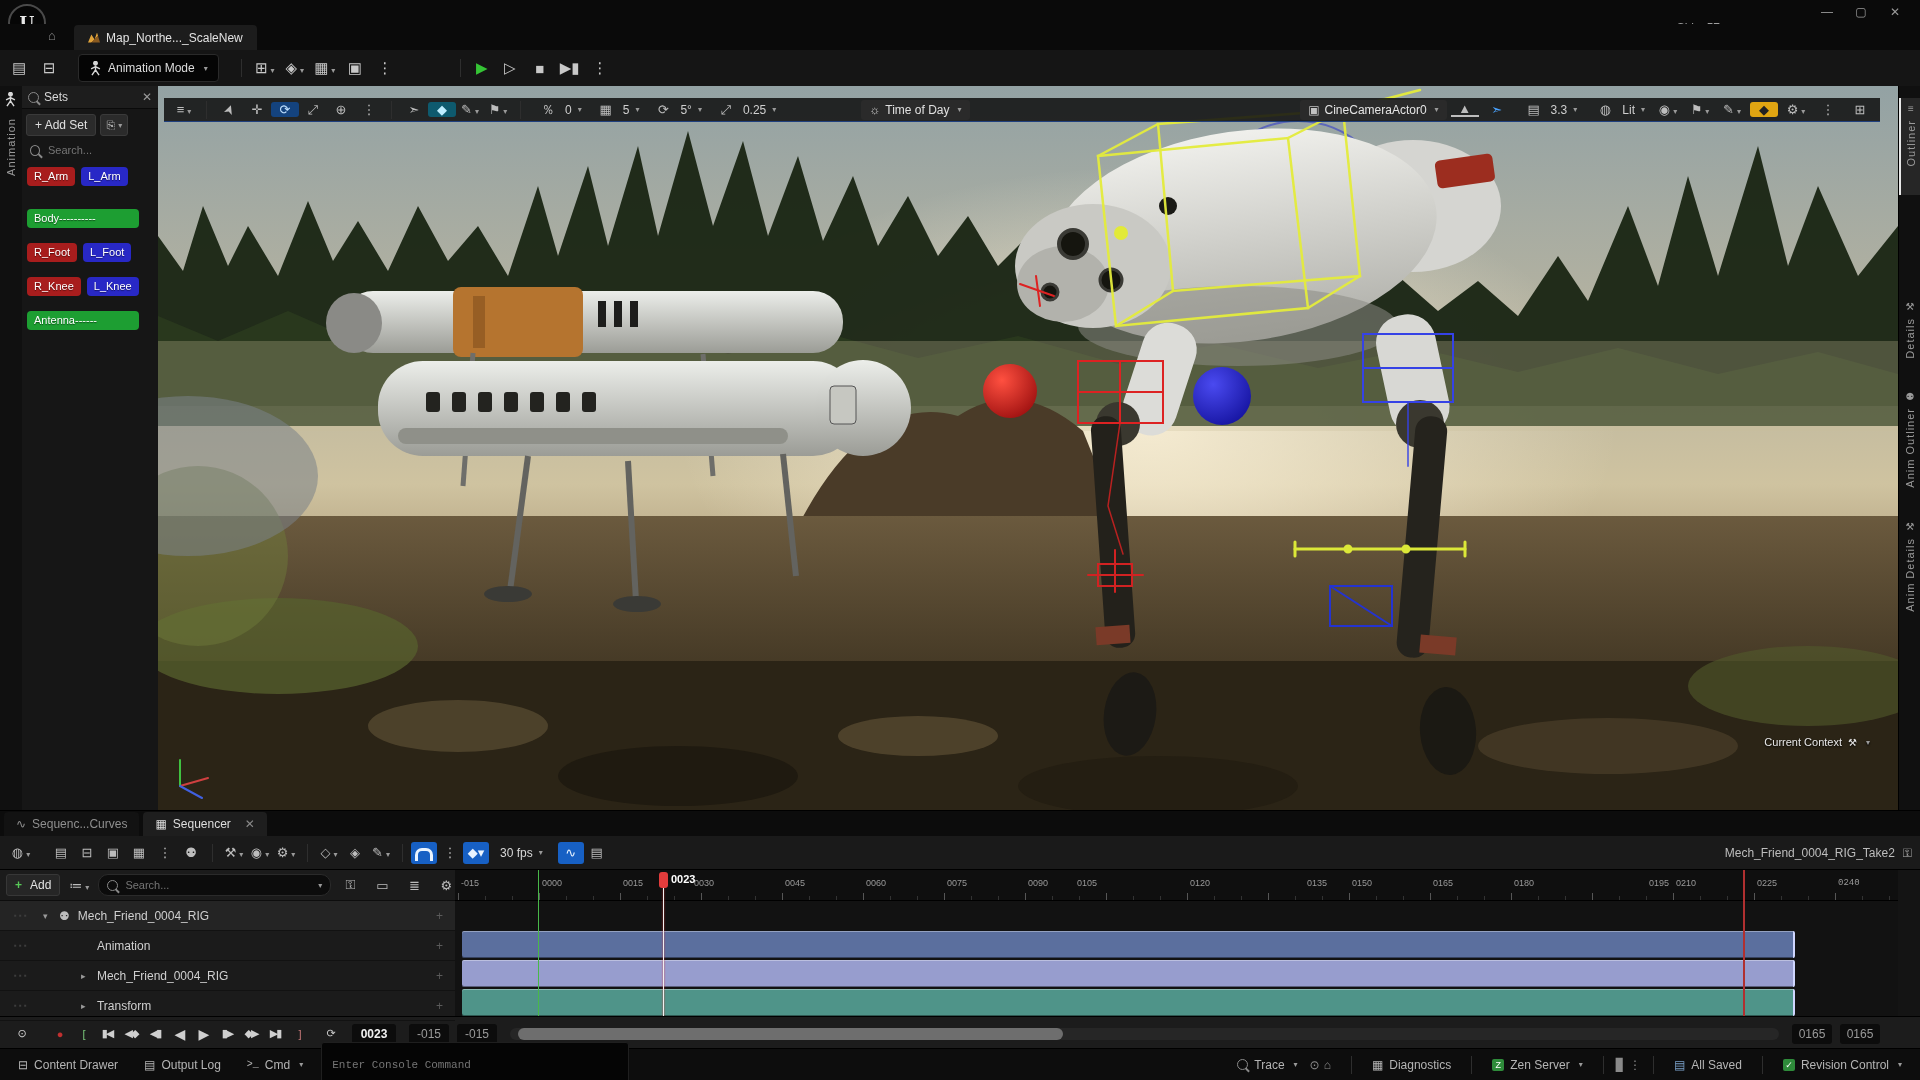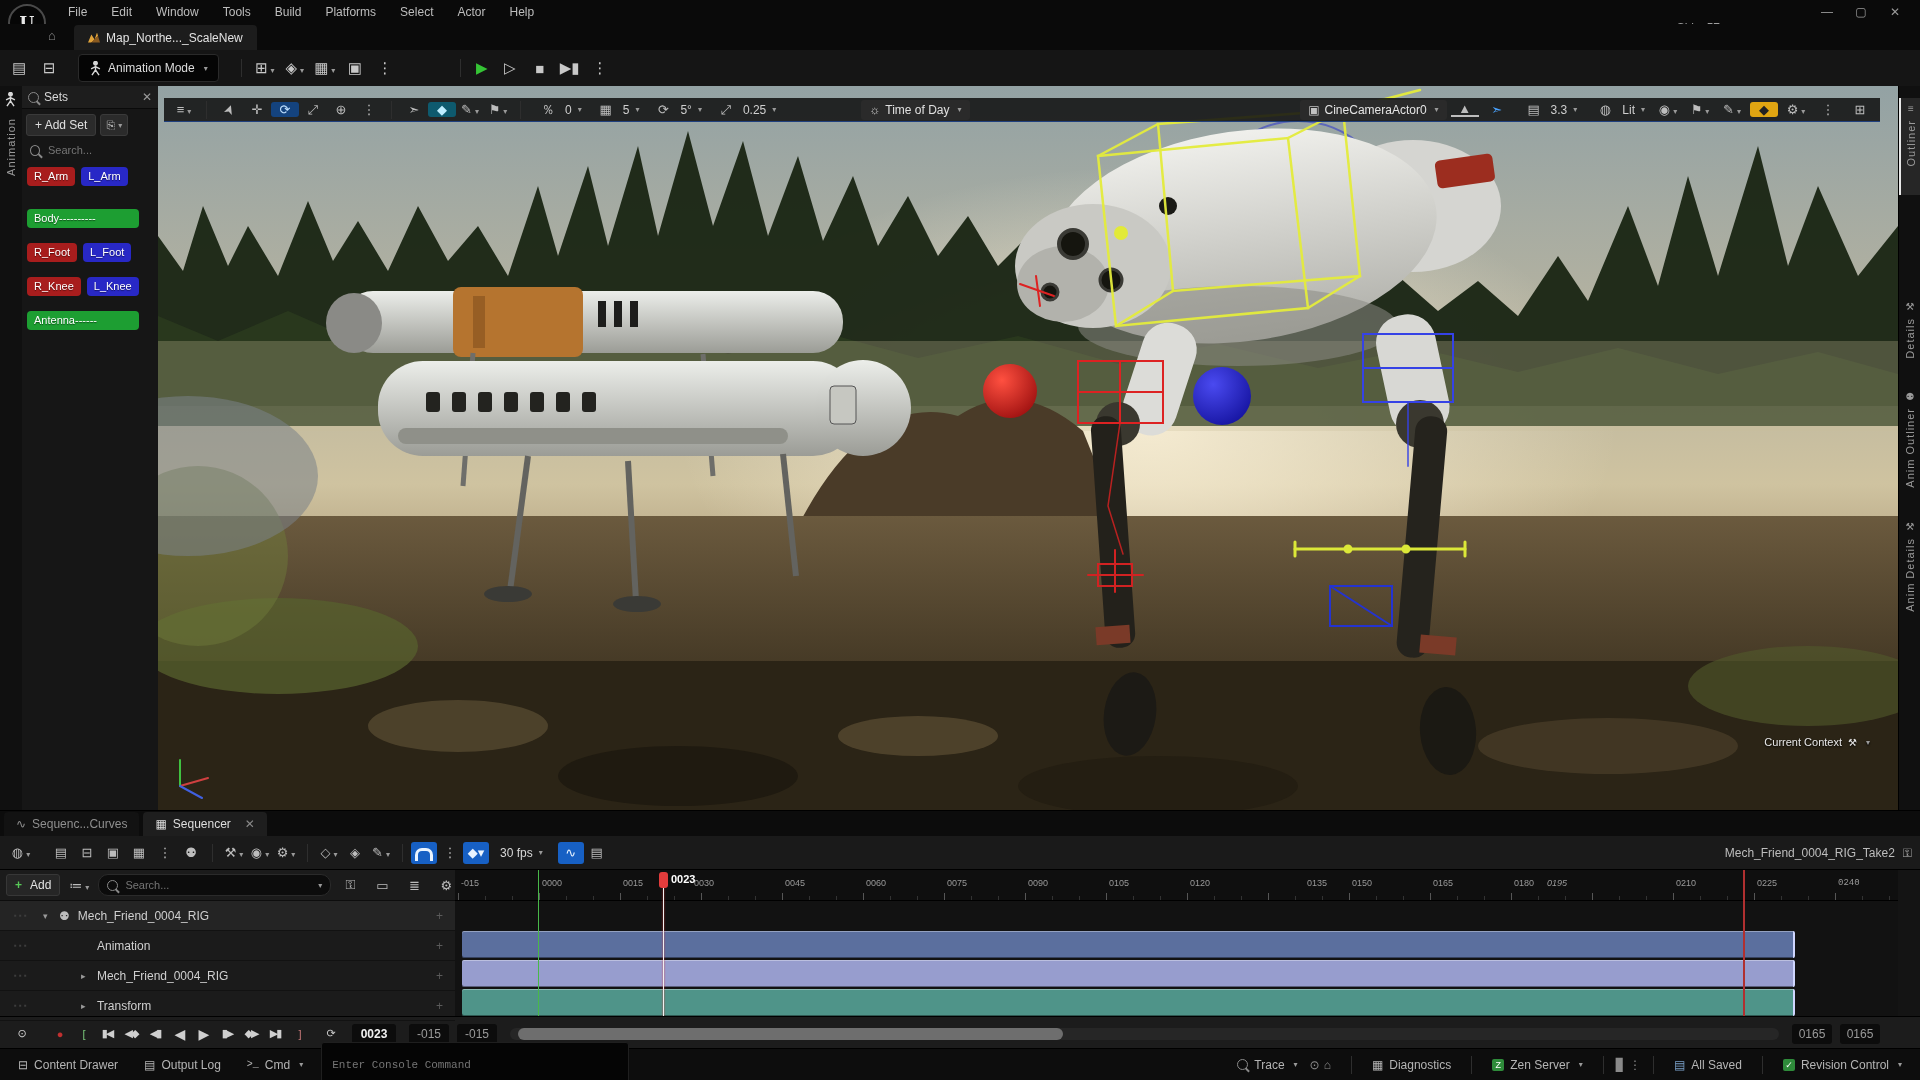--- a/index.html
+++ b/index.html
@@ -101,31 +101,20 @@
   .console{width:290px;height:20px;background:#050505;border:1px solid #1f1f1f;border-radius:3px;display:flex;align-items:center;padding:12px 8px;}
   .console input{width:270px;background:transparent;border:none;outline:none;color:#8a6a6a;font-size:11px;font-family:"Liberation Mono",monospace;}
   .gbox{width:12px;height:12px;background:#2e8b3a;border-radius:2px;color:#fff;font-size:9px;line-height:12px;text-align:center;}
 </style>
 </head>
 <body>
 
 <div id="app">
 
   <div class="abs titlebar">
-    <div class="abs row" id="menubar">
-        <span>File</span>
-        <span>Edit</span>
-        <span>Window</span>
-        <span>Tools</span>
-        <span>Build</span>
-        <span>Platforms</span>
-        <span>Select</span>
-        <span>Actor</span>
-        <span>Help</span>
-      </div>
     <div class="abs win-title">spaceShips57</div>
     <div class="abs win-btns row">
       <span>—</span>
       <span>▢</span>
       <span>✕</span>
     </div>
   </div>
   <div class="abs uelogo">U</div>
 
   <div class="abs tabrow"></div>
@@ -587,21 +576,21 @@
             <div class="tickS" style="left: 462px;"></div>
             <div class="tickM" style="left: 489px;"></div>
             <div class="tickL" style="left: 492px;">0075</div>
             <div class="tickS" style="left: 516px;"></div>
             <div class="tickS" style="left: 543px;"></div>
             <div class="tickM" style="left: 570px;"></div>
             <div class="tickL" style="left: 573px;">0090</div>
             <div class="tickS" style="left: 597px;"></div>
             <div class="tickS" style="left: 624px;"></div>
             <div class="tickM" style="left: 651px;"></div>
-            <div class="tickL" style="left: 654px;">0105</div>
+            <div class="tickL" style="left: 622px;">0105</div>
             <div class="tickS" style="left: 678px;"></div>
             <div class="tickS" style="left: 705px;"></div>
             <div class="tickM" style="left: 732px;"></div>
             <div class="tickL" style="left: 735px;">0120</div>
             <div class="tickS" style="left: 759px;"></div>
             <div class="tickS" style="left: 786px;"></div>
             <div class="tickM" style="left: 813px;"></div>
             <div class="tickL" style="left: 852px;">0135</div>
             <div class="tickS" style="left: 840px;"></div>
             <div class="tickS" style="left: 867px;"></div>
@@ -611,21 +600,21 @@
             <div class="tickS" style="left: 948px;"></div>
             <div class="tickM" style="left: 975px;"></div>
             <div class="tickL" style="left: 978px;">0165</div>
             <div class="tickS" style="left: 1002px;"></div>
             <div class="tickS" style="left: 1029px;"></div>
             <div class="tickM" style="left: 1056px;"></div>
             <div class="tickL" style="left: 1059px;">0180</div>
             <div class="tickS" style="left: 1083px;"></div>
             <div class="tickS" style="left: 1110px;"></div>
             <div class="tickM" style="left: 1137px;"></div>
-            <div class="tickL" style="left: 1092px; font-style: italic;">0195</div>
+            <div class="tickL" style="left: 1194px;">0195</div>
             <div class="tickS" style="left: 1164px;"></div>
             <div class="tickS" style="left: 1191px;"></div>
             <div class="tickM" style="left: 1218px;"></div>
             <div class="tickL" style="left: 1221px;">0210</div>
             <div class="tickS" style="left: 1245px;"></div>
             <div class="tickS" style="left: 1272px;"></div>
             <div class="tickM" style="left: 1299px;"></div>
             <div class="tickL" style="left: 1302px;">0225</div>
             <div class="tickS" style="left: 1326px;"></div>
             <div class="tickS" style="left: 1353px;"></div>

